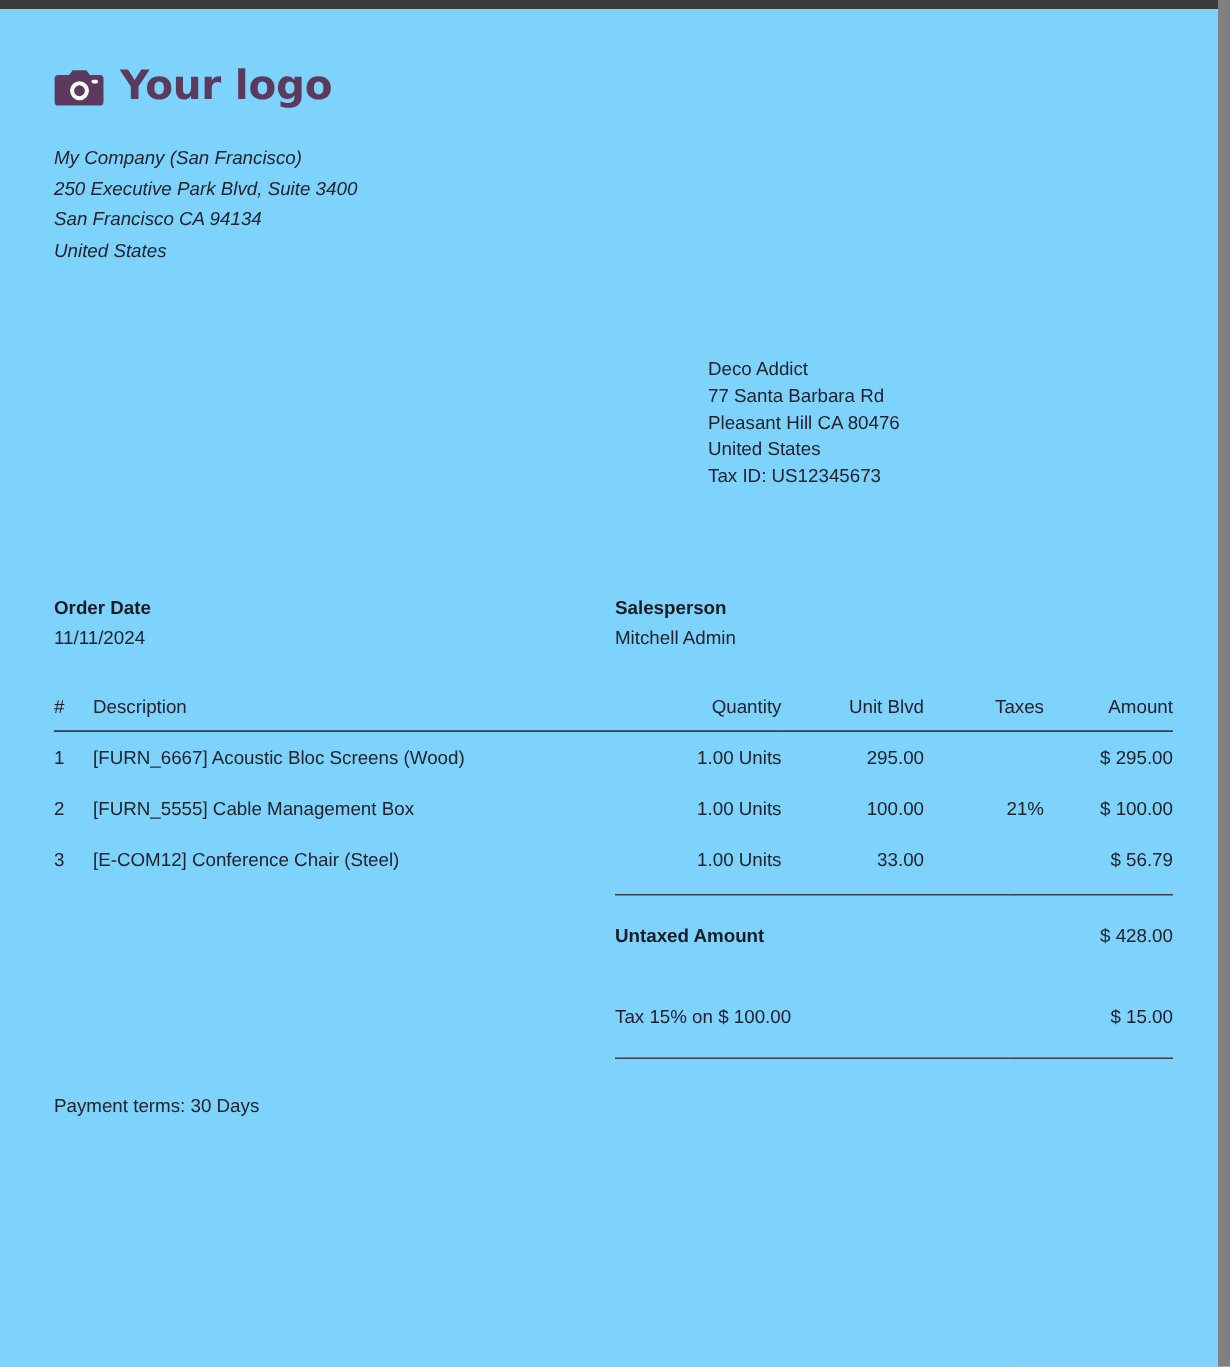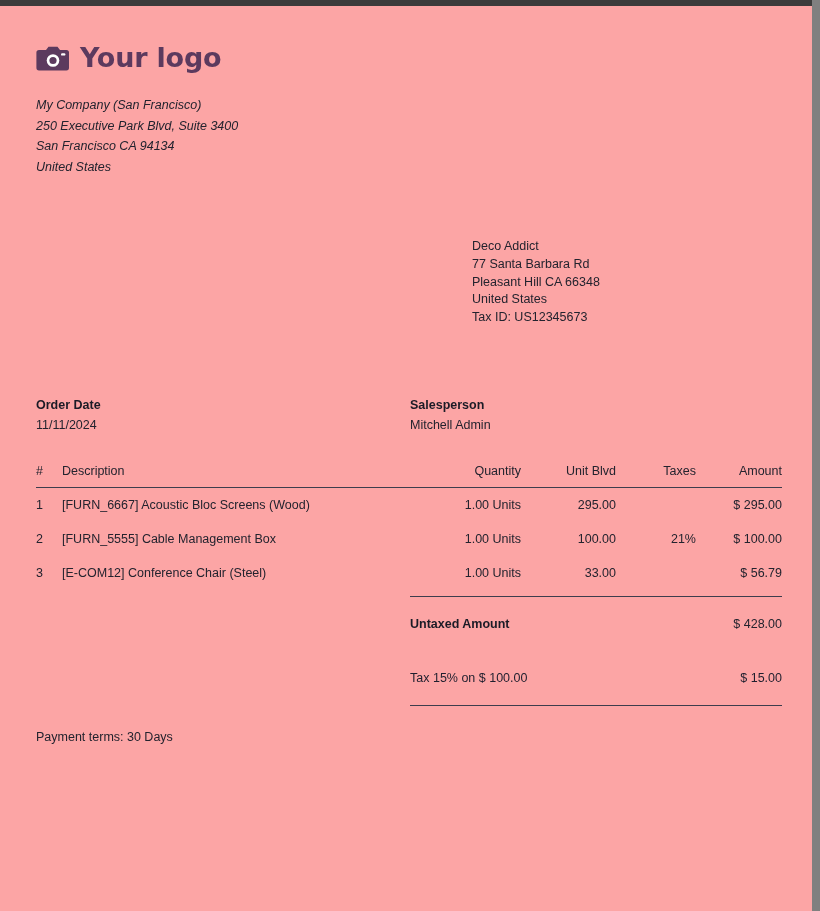--- a/index.html
+++ b/index.html
@@ -33,21 +33,21 @@
     width: 8px;
     height: 911px;
     background: #808080;
   }
   .page {
     position: absolute;
     top: 6px;
     left: 0;
     width: 812px;
     height: 905px;
-    background: #fca5a5;
+    background: #7dd3fc;
     box-sizing: border-box;
     padding: 0 36px;
     color: #1f1f2e;
   }
 
   
   .logo-row {
     display: flex;
     align-items: center;
     gap: 10px;
@@ -202,21 +202,21 @@
     <div class="company-block">
       <div>My Company (San Francisco)</div>
       <div>250 Executive Park Blvd, Suite 3400</div>
       <div>San Francisco CA 94134</div>
       <div>United States</div>
     </div>
 
     <div class="customer-block">
       <div>Deco Addict</div>
       <div>77 Santa Barbara Rd</div>
-      <div>Pleasant Hill CA 66348</div>
+      <div>Pleasant Hill CA 80476</div>
       <div>United States</div>
       <div>Tax ID: US12345673</div>
     </div>
 
 
     <div class="meta">
       <div class="col-left">
         <div class="label">Order Date</div>
         <div class="value">11/11/2024</div>
       </div>

